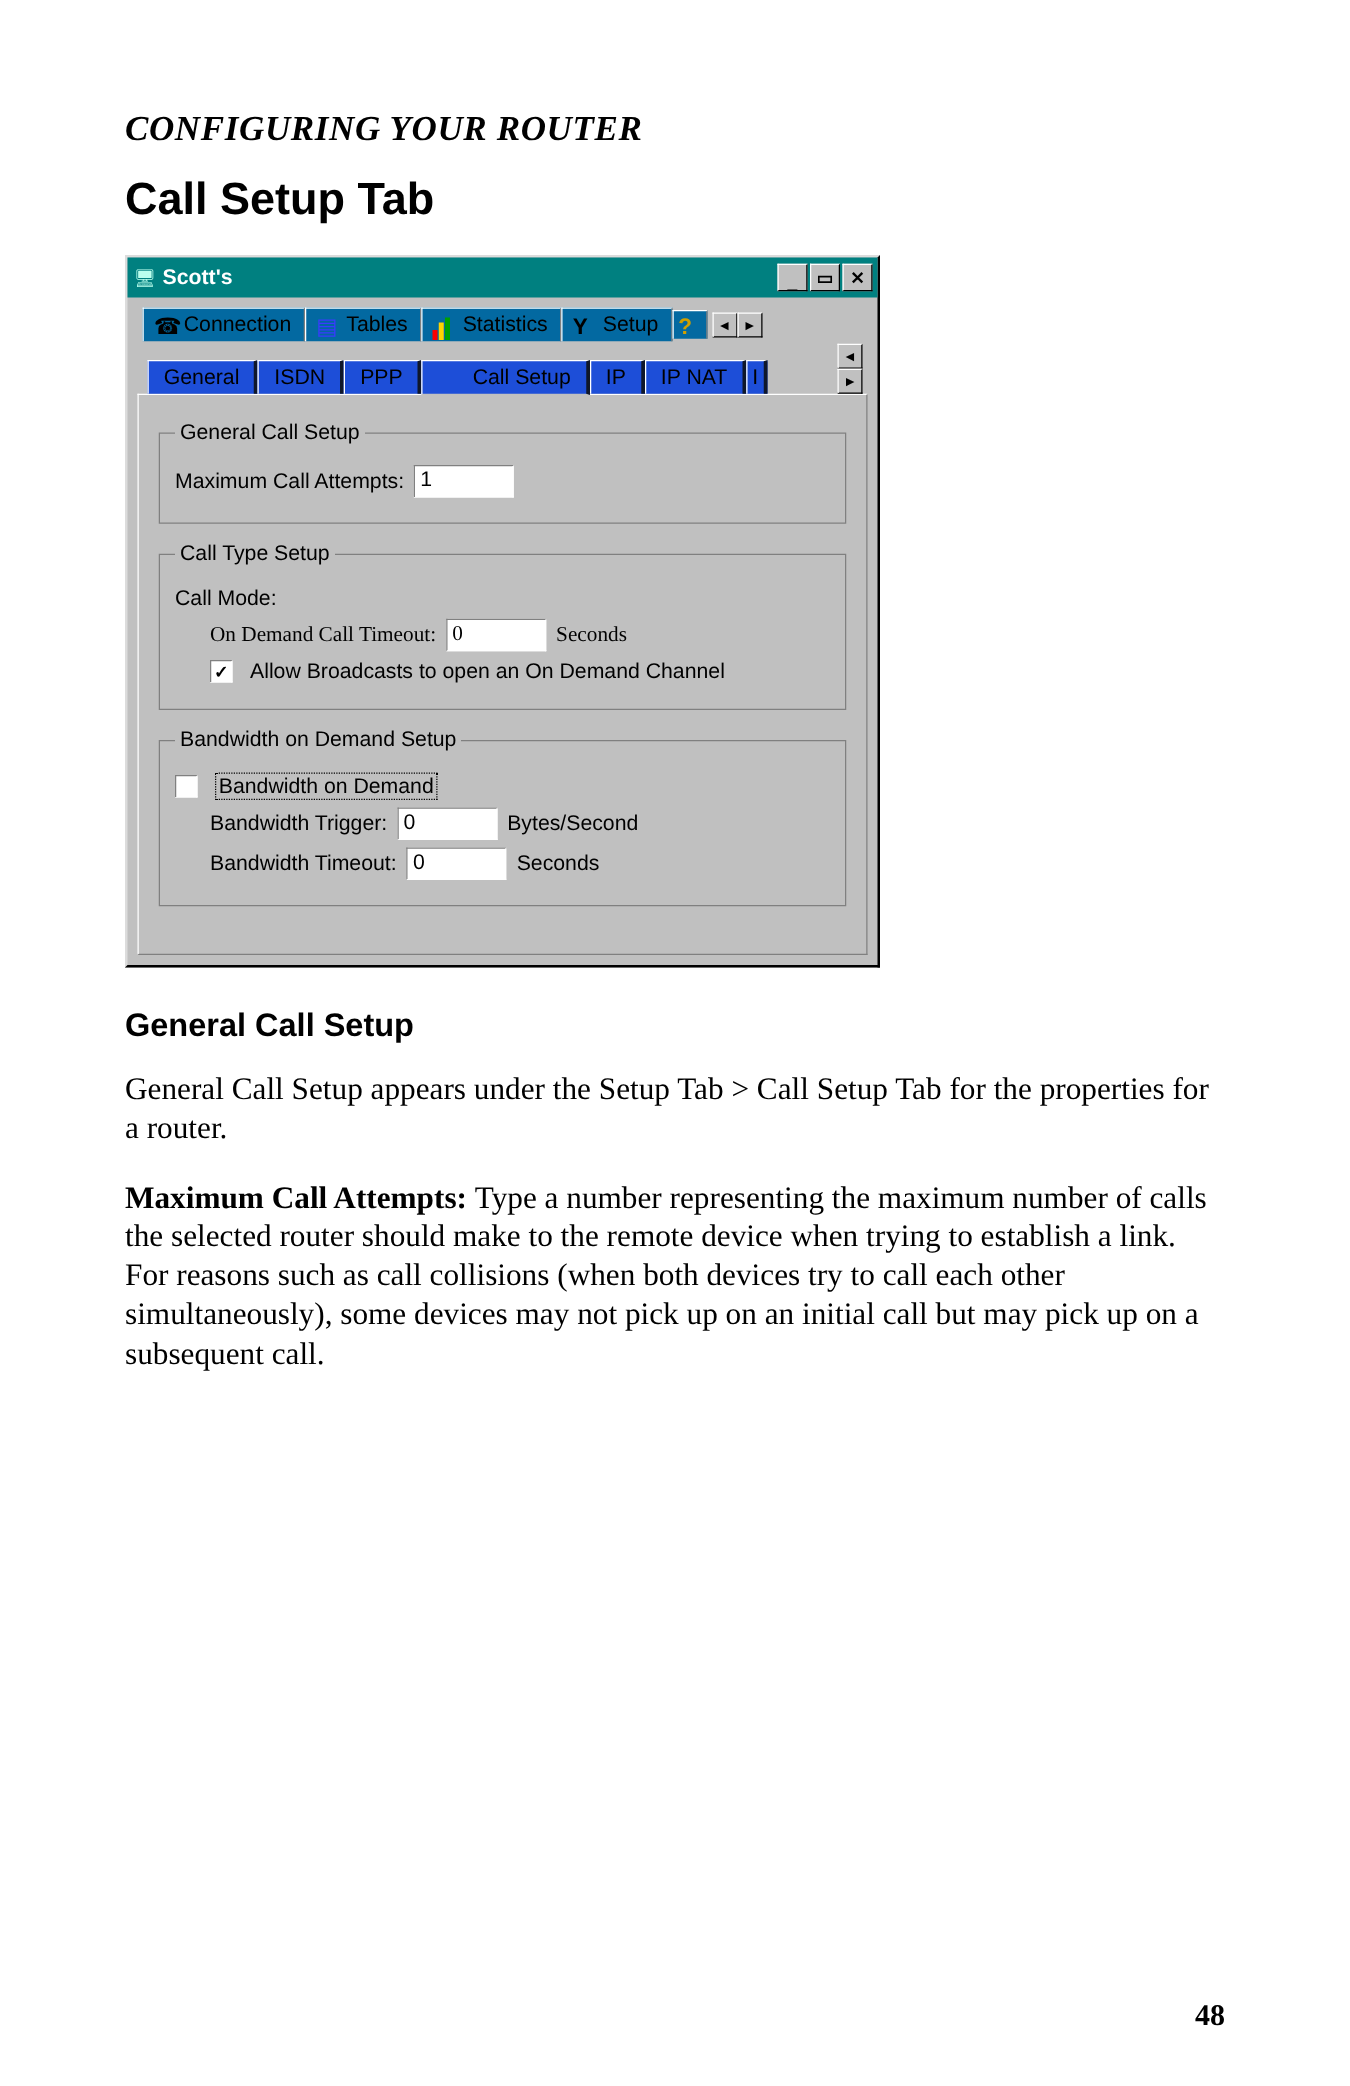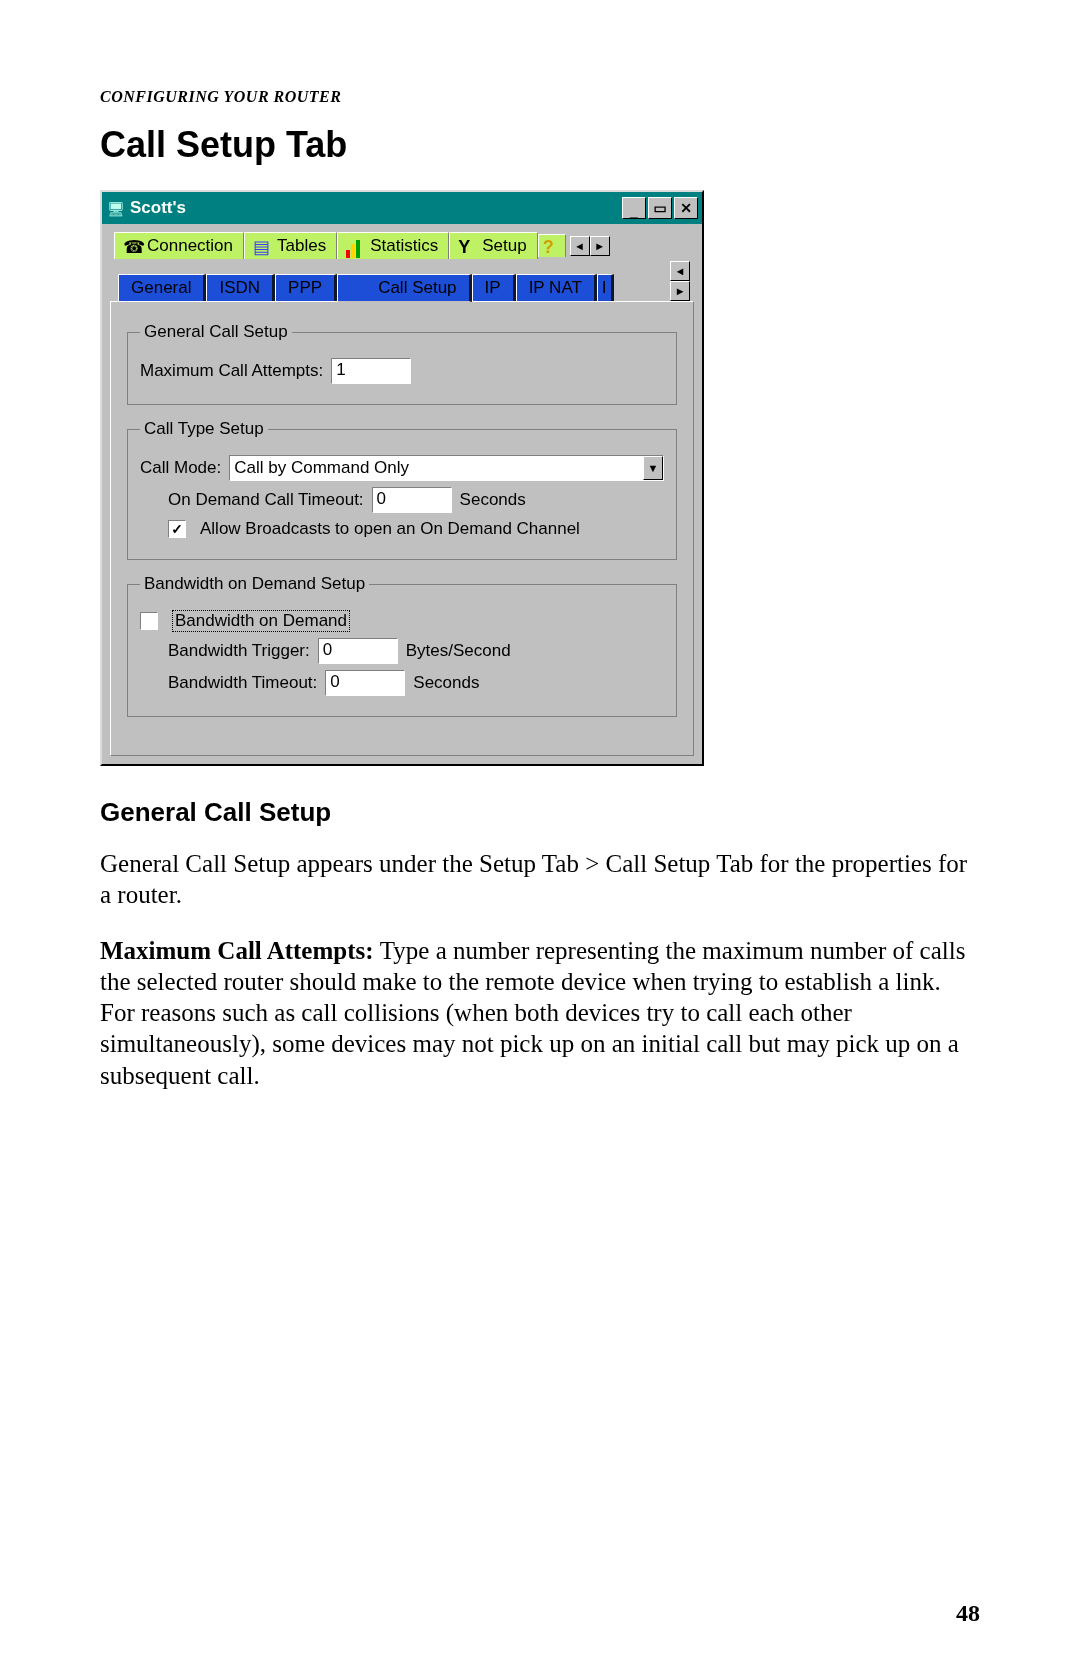--- a/index.html
+++ b/index.html
@@ -11,21 +11,21 @@
     height: 1669px;
     position: relative;
   }
   .page {
     padding: 88px 100px 60px 100px;
   }
   .breadcrumb {
     font-family: "Times New Roman", Times, serif;
     font-style: italic;
     font-weight: bold;
-    font-size: 16px;
+    font-size: 28px;
     margin-bottom: 18px;
     letter-spacing: 0.5px;
   }
   .section-title {
     font-family: Arial, Helvetica, sans-serif;
     font-weight: bold;
     font-size: 36px;
     margin-bottom: 24px;
   }
 
@@ -71,21 +71,21 @@
   .client { padding: 8px; }
 
   .tabrow {
     display:flex; align-items:center; gap:0;
     background:#c0c0c0;
     padding-left:4px;
   }
   .tab {
     display:inline-flex; align-items:center; gap:6px;
     padding: 3px 10px 3px 8px;
-    background:#bef264;
+    background:#0369a1;
     border-top:1px solid #fff; border-left:1px solid #fff;
     border-right:1px solid #808080;
     position:relative;
     font-size:17px;
     cursor:pointer;
   }
   .tab.spacer { flex:0; padding:3px 4px; }
   .tabrow .scroll {
     margin-left:4px;
     display:flex;
@@ -272,26 +272,22 @@
           <div class="row">
             <label>Maximum Call Attempts:</label>
             <div class="textfield small">1</div>
           </div>
         </fieldset>
 
         <fieldset class="groupbox">
           <legend>Call Type Setup</legend>
           <div class="row">
             <label>Call Mode:</label>
-            <div class="combo" style="flex:1;">
-              <div class="val">Call by Command Only</div>
-              <div class="drop">▼</div>
-            </div>
-          </div>
-          <div class="row" style="padding-left:28px;">
+          </div>
+          <div class="row" style="padding-left:28px;font-family:Liberation Serif, serif;">
             <label>On Demand Call Timeout:</label>
             <div class="textfield small">0</div>
             <span>Seconds</span>
           </div>
           <div class="row" style="padding-left:28px;">
             <span class="checkbox">✓</span>
             <label>Allow Broadcasts to open an On Demand Channel</label>
           </div>
         </fieldset>
 

